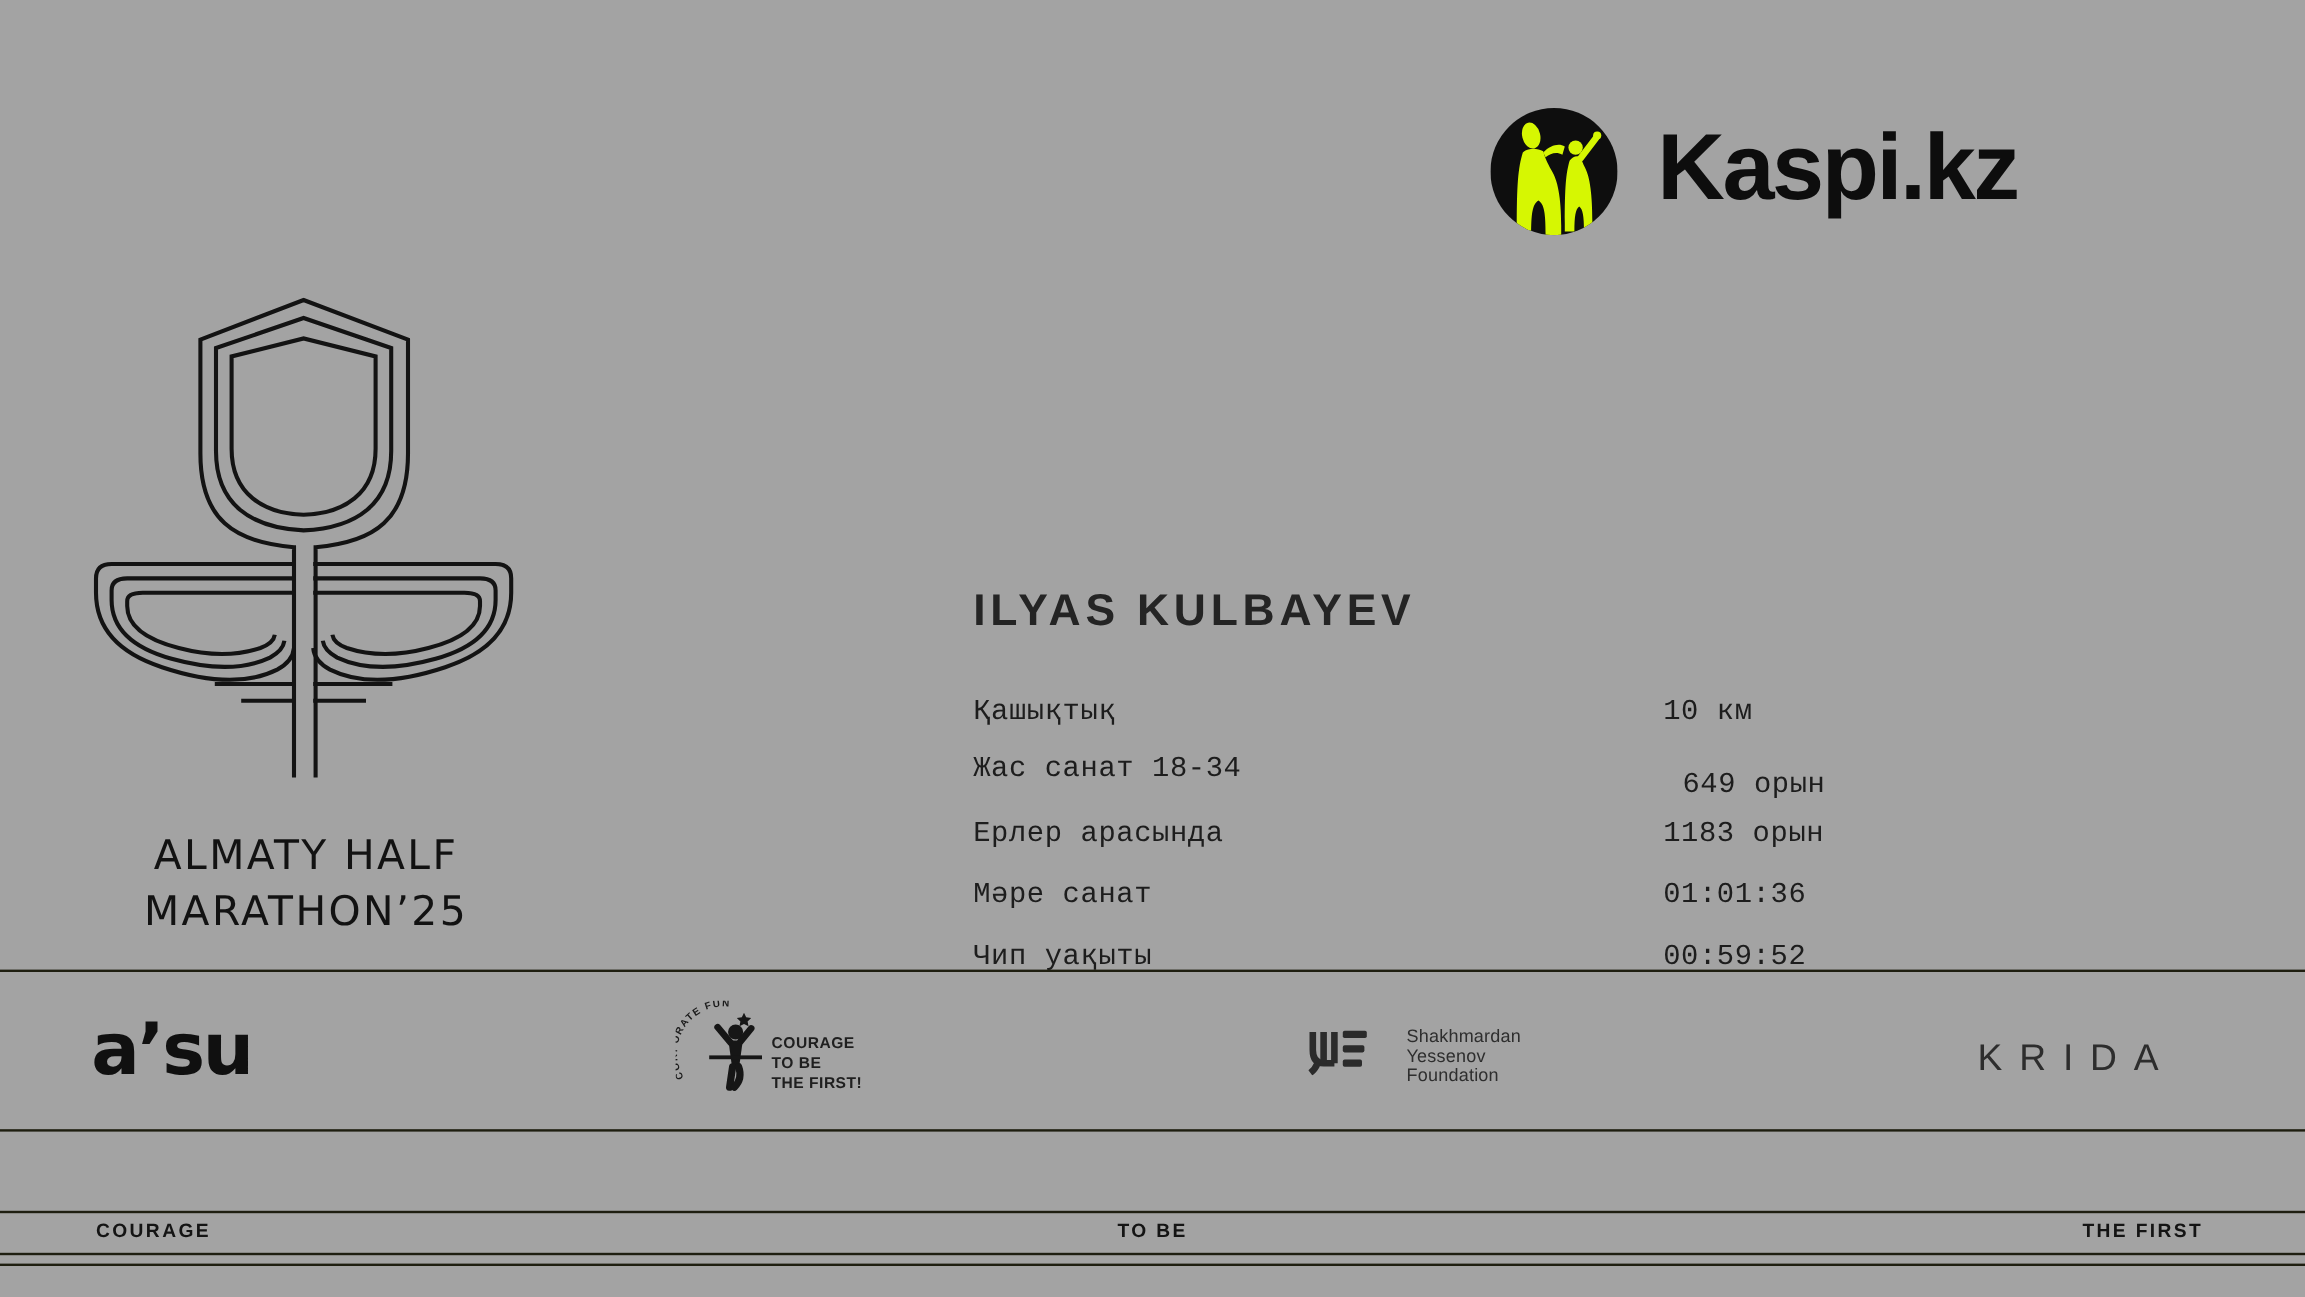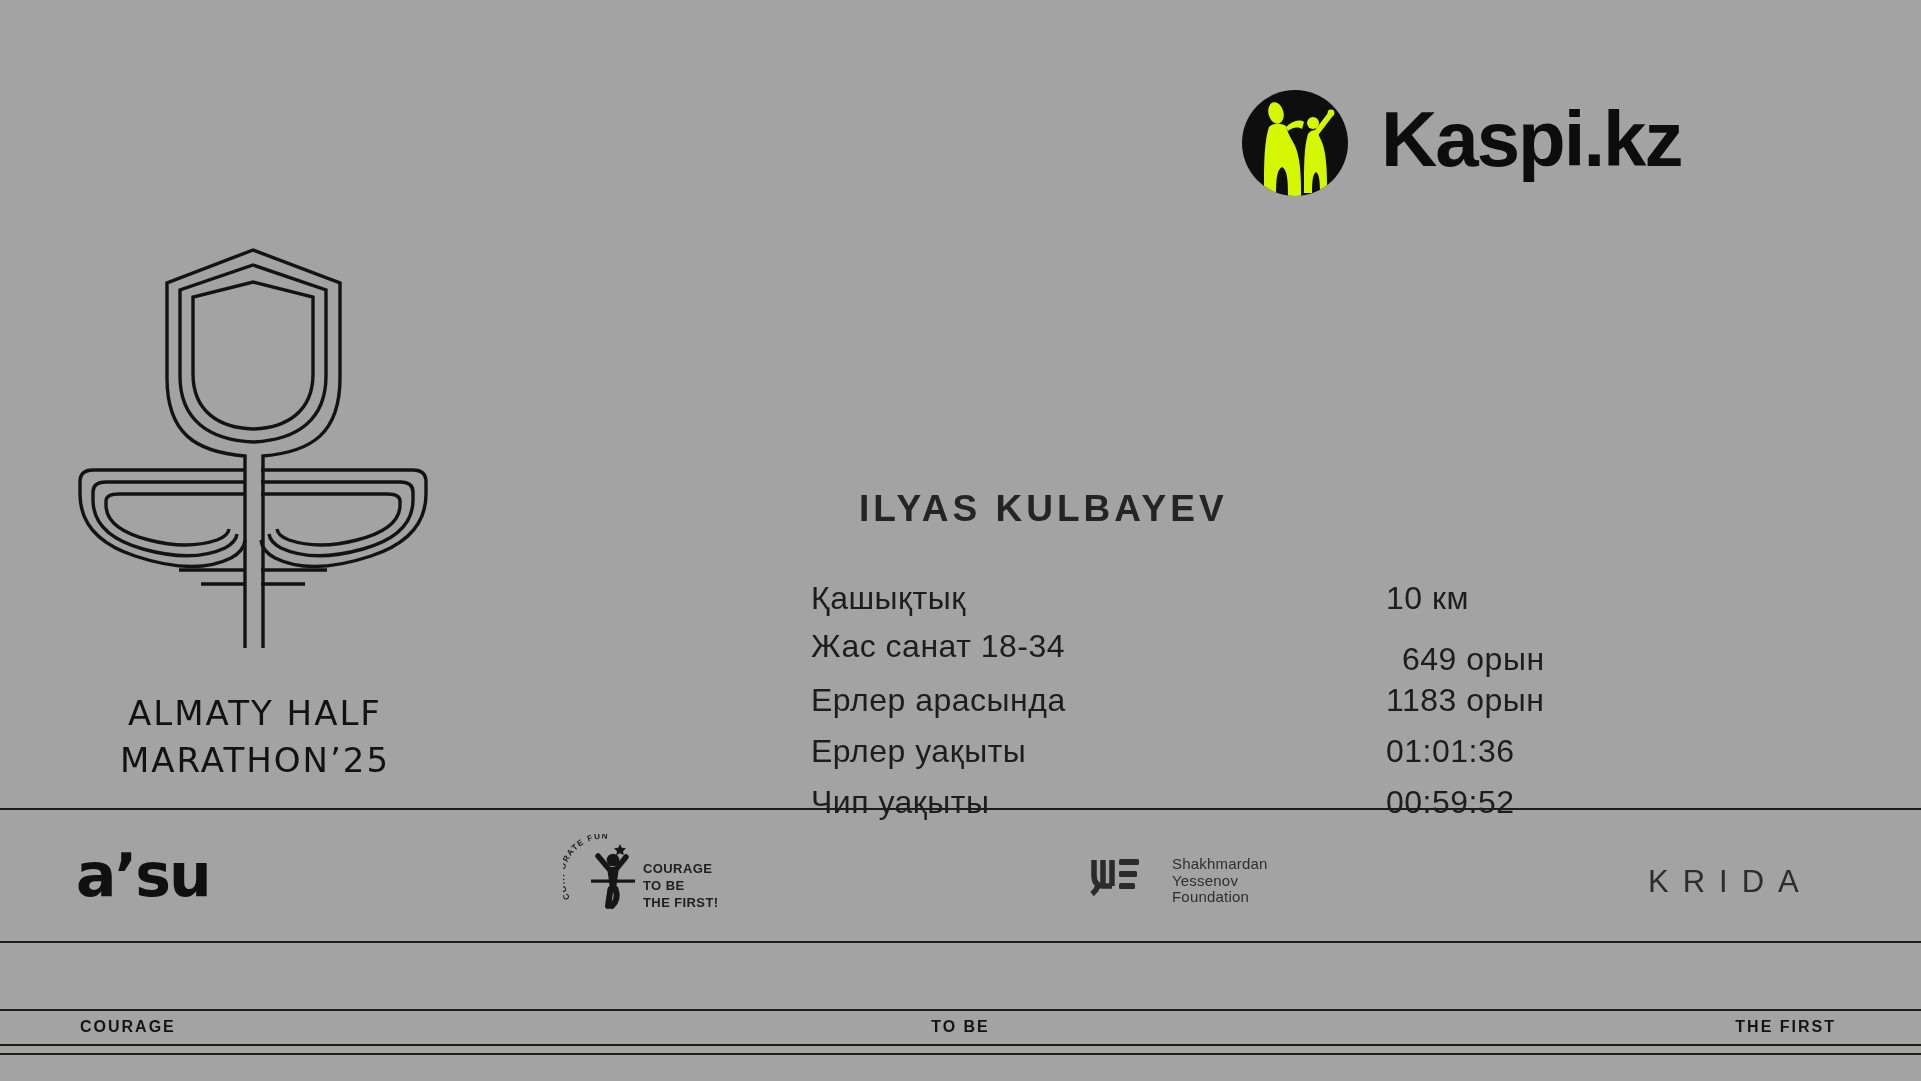--- a/index.html
+++ b/index.html
@@ -29,26 +29,26 @@
   .tulip{left:75px;top:248px;}
   .event-name{
     left:55px;top:690px;width:400px;text-align:center;
     font-family:"DejaVu Sans",sans-serif;
     font-size:34px;font-weight:500;letter-spacing:2px;line-height:47px;color:#121212;
     white-space:nowrap;
   }
 
   
   .participant{
-    left:859px;top:488px;
+    left:811px;top:488px;
     font-size:37px;font-weight:700;letter-spacing:4px;color:#242424;
     font-family:"Liberation Sans",sans-serif;
   }
   .result-row{position:absolute;left:811px;width:800px;height:34px;
-    font-family:Liberation Sans, sans-serif;font-size:32px;color:#1d1d1d;letter-spacing:0.5px;}
+    font-family:Liberation Mono, monospace;font-size:24px;color:#1d1d1d;letter-spacing:0.5px;}
   .result-row .result-label{position:absolute;left:0;top:0;}
   .result-row .result-value{position:absolute;left:575px;top:0;}
   .result-row:nth-of-type(1){top:580px;}
   .result-row:nth-of-type(2){top:628px;}
   .result-row:nth-of-type(3){top:682px;}
   .result-row:nth-of-type(4){top:733px;}
   .result-row:nth-of-type(5){top:784px;}
   .result-row:nth-of-type(2) .result-value{transform:translateY(13px);margin-left:16px;}
 
   
@@ -159,21 +159,21 @@
     </div>
     <div class="result-row">
       <span class="result-label">Жас санат 18-34</span>
       <span class="result-value">649 орын</span>
     </div>
     <div class="result-row">
       <span class="result-label">Ерлер арасында</span>
       <span class="result-value">1183 орын</span>
     </div>
     <div class="result-row">
-      <span class="result-label">Ерлер уақыты</span>
+      <span class="result-label">Мәре санат</span>
       <span class="result-value">01:01:36</span>
     </div>
     <div class="result-row">
       <span class="result-label">Чип уақыты</span>
       <span class="result-value">00:59:52</span>
     </div>
   </div>
 
   <div class="hline l1"></div>
   <div class="hline l2"></div>

